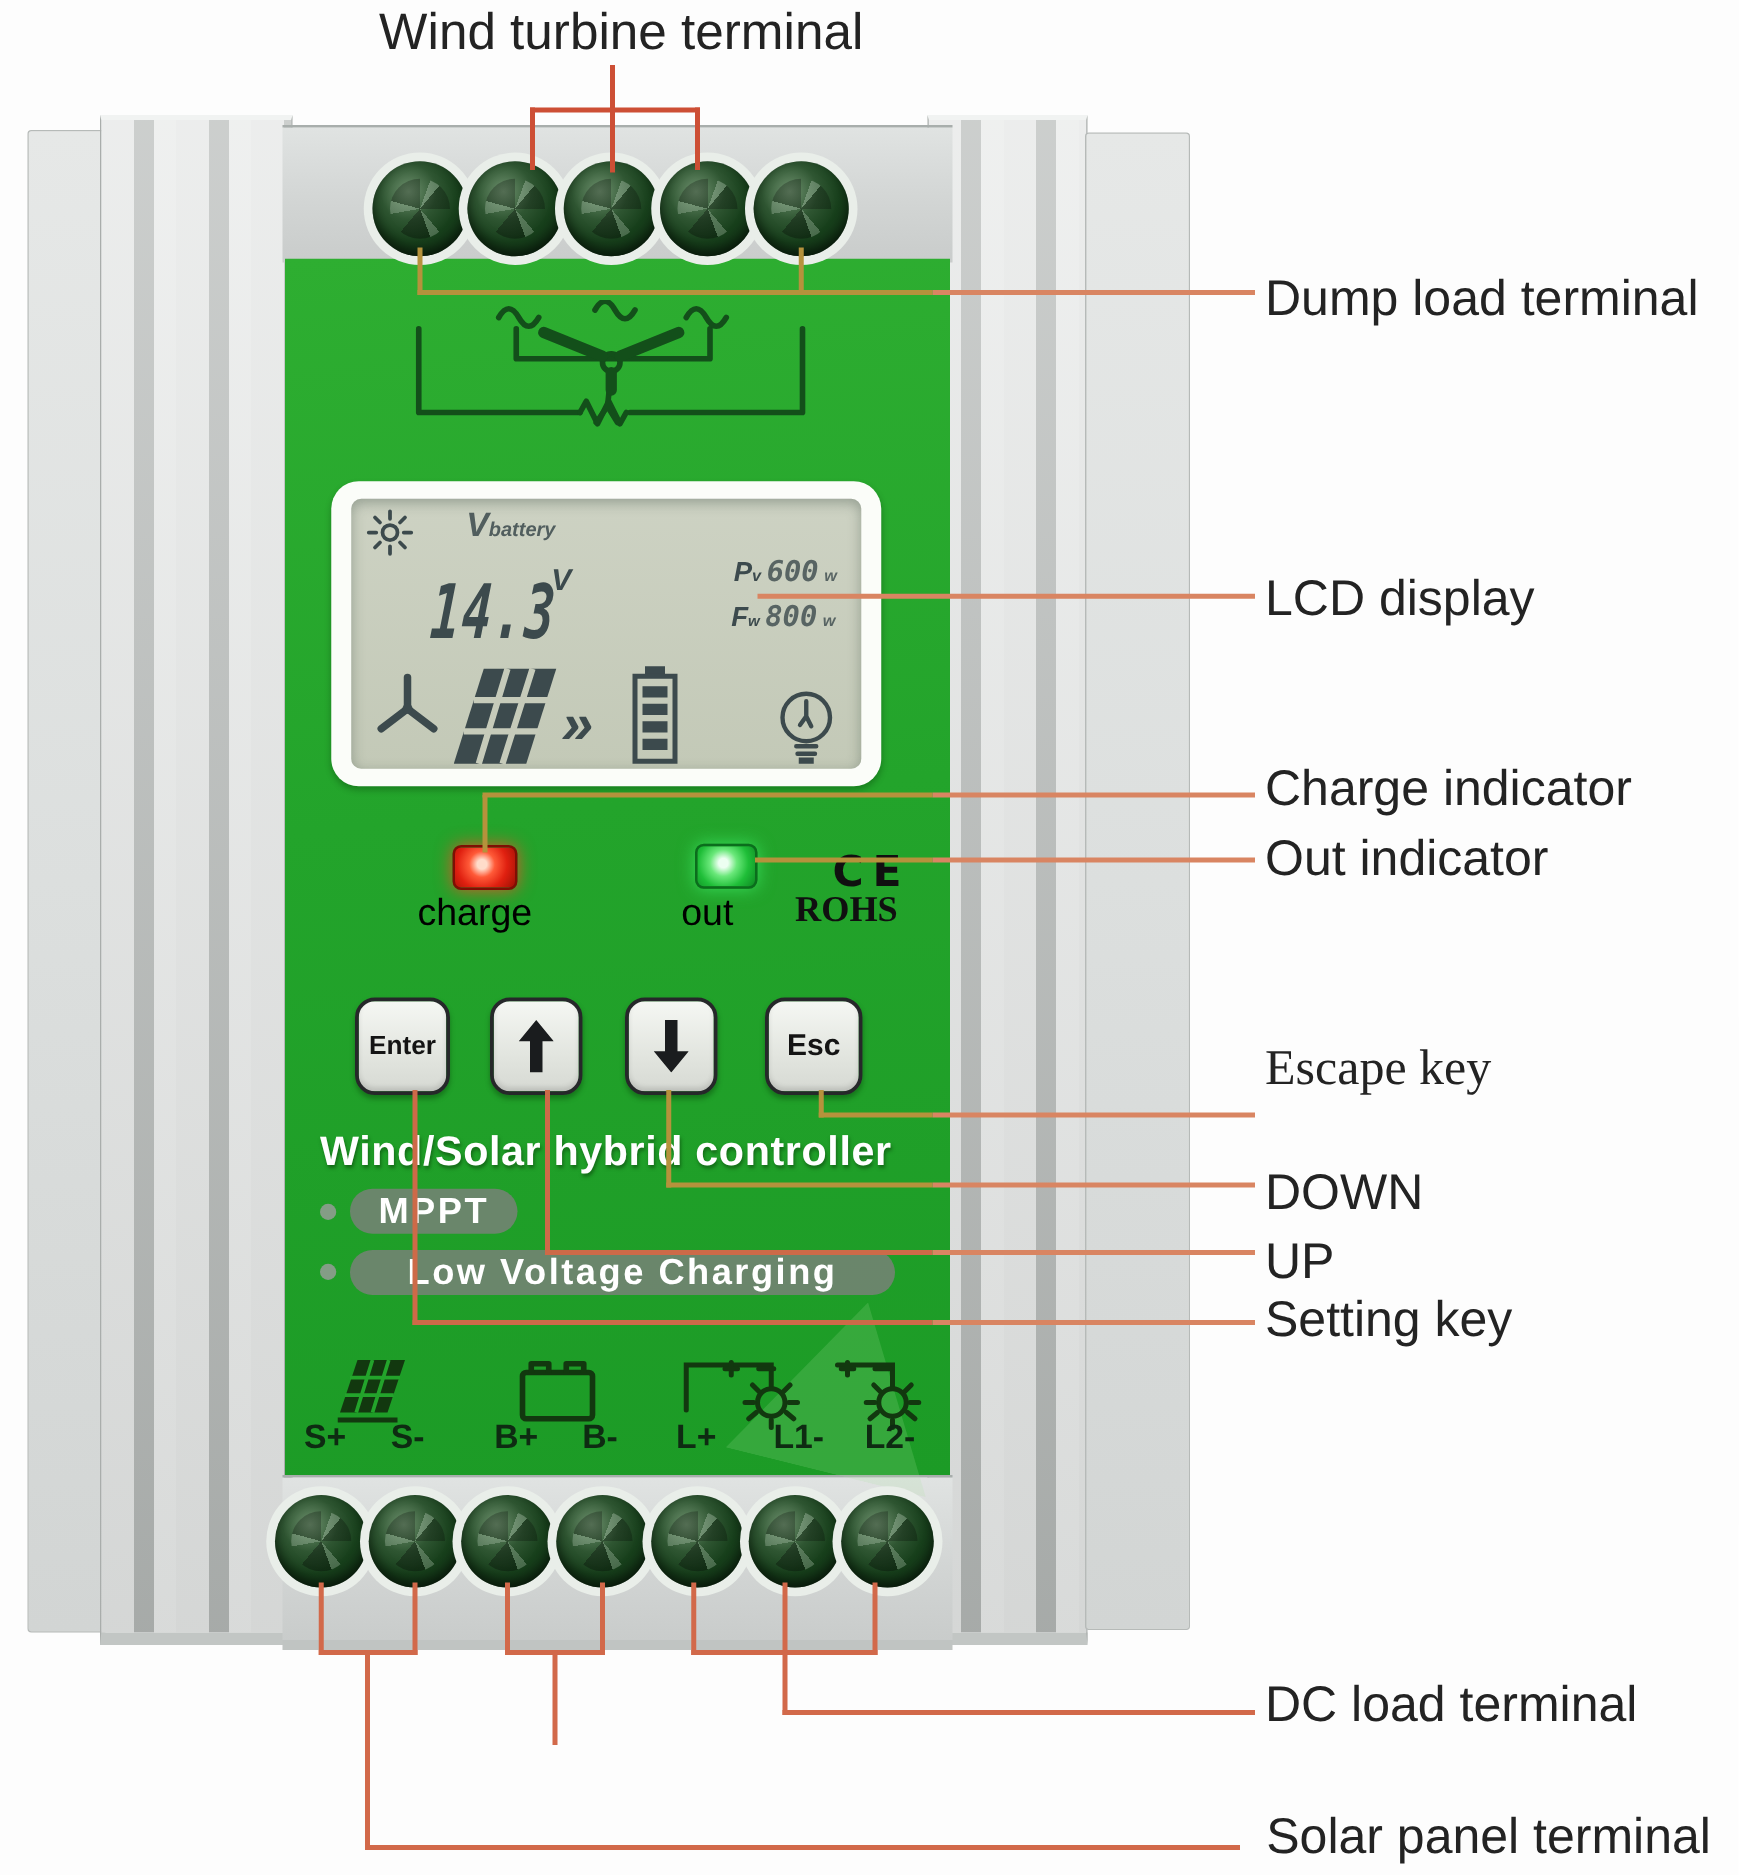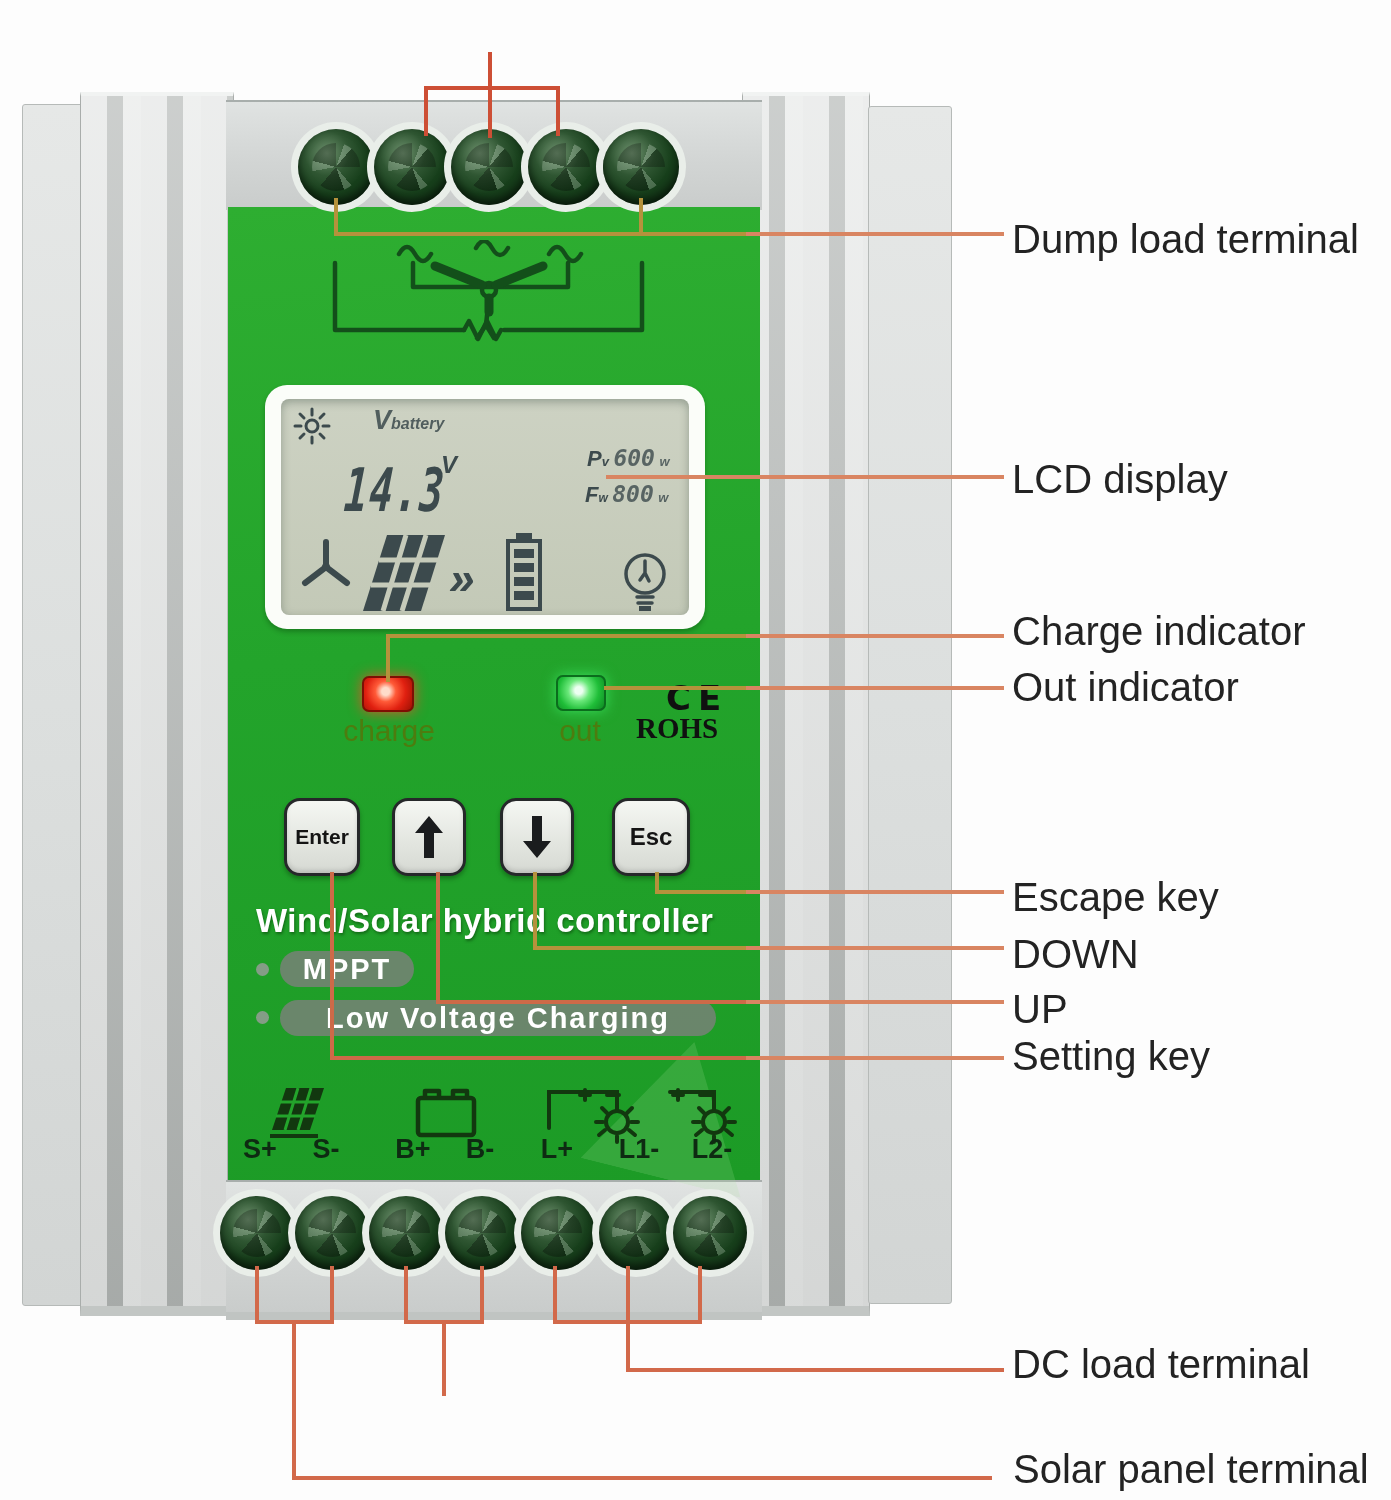--- a/index.html
+++ b/index.html
@@ -39,21 +39,21 @@
               border-radius:8px;box-shadow:inset 0 3px 10px rgba(40,60,50,.35);font-style:italic;}
   .lcd-screen *{color:#3c4a4d;}
   .seg{font-family:"DejaVu Sans Mono",monospace;font-weight:bold;}
 
   
   .led{position:absolute;border-radius:7px;}
   .led.red{background:radial-gradient(circle at 45% 42%,#ffdcca 0 12%,#ff5a38 32%,#e02010 62%,#9d1104 100%);
            border:2px solid #7e0f04;box-shadow:0 0 14px rgba(255,70,40,.85);}
   .led.grn{background:radial-gradient(circle at 45% 42%,#ecfff1 0 12%,#6ae87a 34%,#1fbe38 64%,#0e8a22 100%);
            border:2px solid #0b6d1d;box-shadow:0 0 14px rgba(60,230,100,.85);}
-  .led-label{position:absolute;font-size:30px;color:#4d7c0f;text-align:center;}
+  .led-label{position:absolute;font-size:30px;color:#000000;}
 
   
   .key{position:absolute;height:72px;border-radius:16px;border:3px solid #26282a;
        background:linear-gradient(180deg,#f5f7f3 0%,#e2e5df 60%,#d6d9d3 100%);
        box-shadow:0 3px 4px rgba(0,40,0,.35), inset 0 -3px 4px rgba(0,0,0,.12);
        display:flex;align-items:center;justify-content:center;font-weight:bold;color:#141414;}
 
   
   .product-name{position:absolute;font-size:33px;font-weight:bold;color:#ffffff;letter-spacing:.5px;
                 text-shadow:1px 2px 3px rgba(10,60,10,.55);white-space:nowrap;}
@@ -311,24 +311,25 @@
   <div class="ln h c-coral" style="left:404px;top:1320px;width:80px;"></div>
   <div class="ln v c-coral" style="left:442px;top:1320px;height:76px;"></div>
 
   <div class="ln v c-coral" style="left:553px;top:1266px;height:58px;"></div>
   <div class="ln v c-coral" style="left:626px;top:1266px;height:58px;"></div>
   <div class="ln v c-coral" style="left:698px;top:1266px;height:58px;"></div>
   <div class="ln h c-coral" style="left:553px;top:1320px;width:149px;"></div>
   <div class="ln v c-coral" style="left:626px;top:1320px;height:52px;"></div>
   <div class="ln h c-coral" style="left:626px;top:1368px;width:378px;"></div>
 
+  <div class="lbl title" style="left:292px;top:2px;width:410px;">Wind turbine terminal</div>
   <div class="lbl" style="left:1012px;top:217px;">Dump load terminal</div>
   <div class="lbl" style="left:1012px;top:457px;">LCD display</div>
   <div class="lbl" style="left:1012px;top:609px;">Charge indicator</div>
   <div class="lbl" style="left:1012px;top:665px;">Out indicator</div>
-  <div class="lbl" style="left:1012px;top:875px;">Escape key</div>
+  <div class="lbl" style="left:1012px;top:830px;font-family:Liberation Serif, serif;">Escape key</div>
   <div class="lbl" style="left:1012px;top:932px;">DOWN</div>
   <div class="lbl" style="left:1012px;top:987px;">UP</div>
   <div class="lbl" style="left:1012px;top:1342px;">DC load terminal</div>
   <div class="lbl" style="left:1012px;top:1034px;">Setting key</div>
   <div class="lbl" style="left:1013px;top:1447px;">Solar panel terminal</div>
 
 </div>
 
 </body></html>

